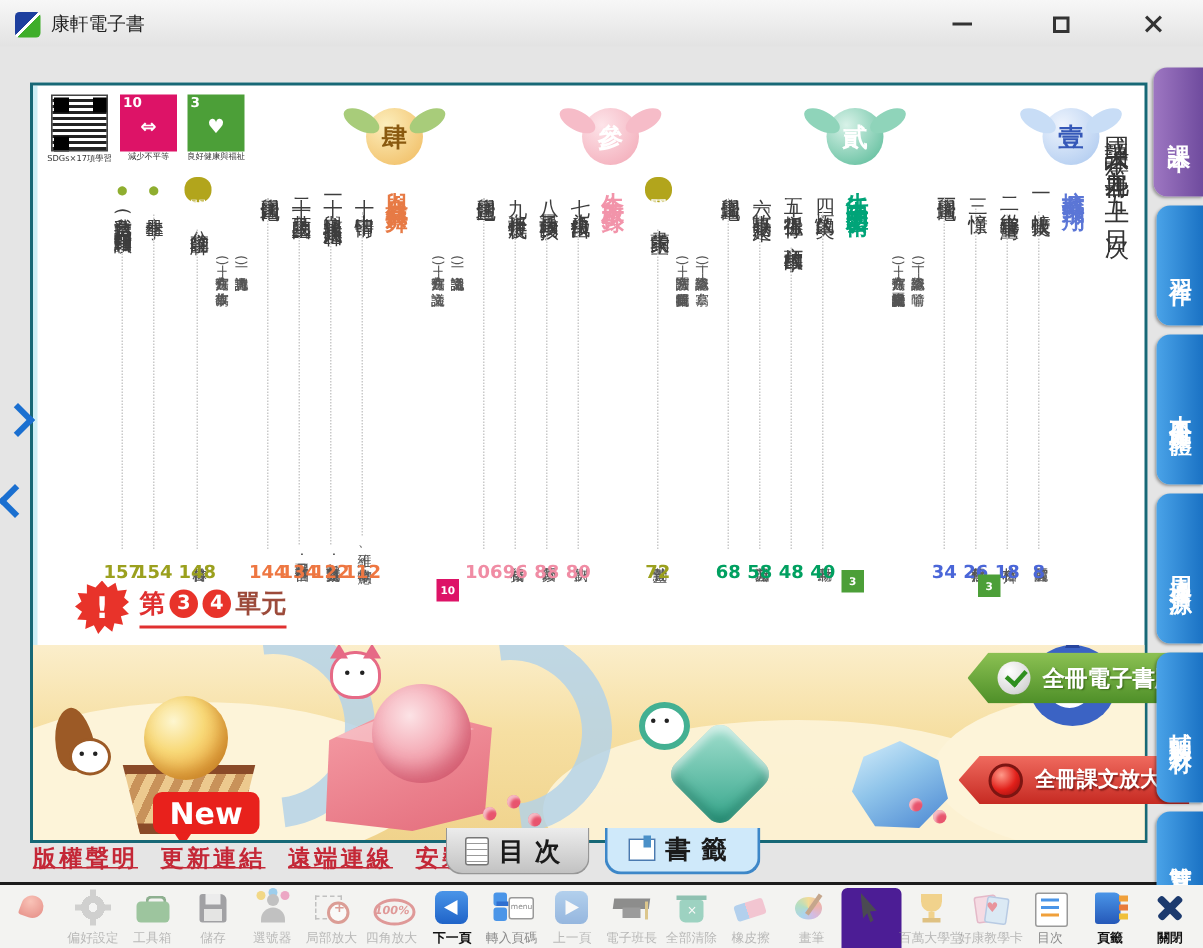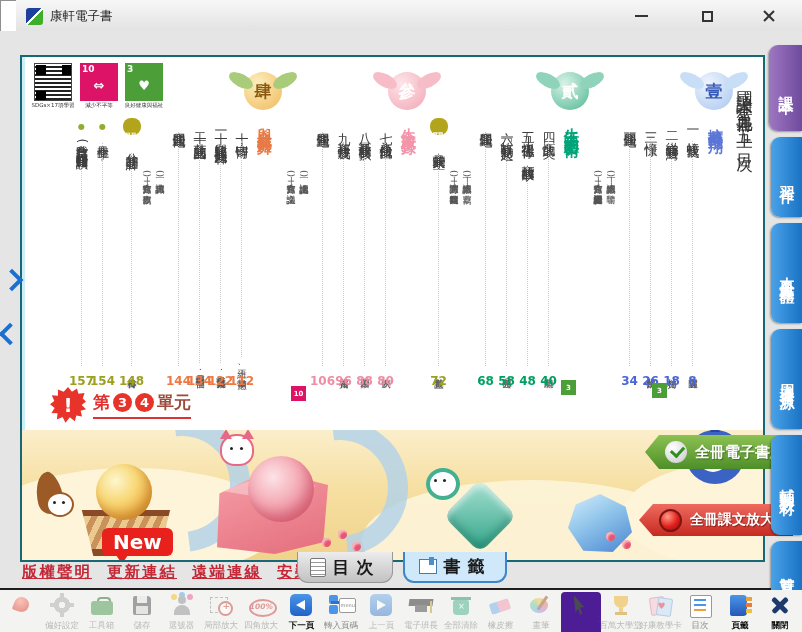--- a/index.html
+++ b/index.html
@@ -2,21 +2,21 @@
 <html><head>
 <meta charset="utf-8">
 <style>
   html,body{margin:0;padding:0;}
   body{
     width:802px;height:632px;position:relative;overflow:hidden;
     background:#fff;font-family:"DejaVu Sans","Liberation Sans",sans-serif;
     box-shadow:inset 0 0 0 1px #8f8f8f;
   }
   
-  .titlebar{position:absolute;top:0;left:16px;right:0;height:31px;
+  .titlebar{position:absolute;top:0;left:0;right:0;height:31px;
     background:linear-gradient(180deg,#f7f7f7,#e2e2e2);
     border-bottom:1px solid #bdbdbd;display:flex;align-items:center;padding:16px 10px;gap:7px;box-sizing:border-box;}
   .logo{width:17px;height:17px;border-radius:3px;
     background:linear-gradient(135deg,#1d3f9e 46%,#ffffff 46% 54%,#3fae2a 54%);}
   .app-title{font-size:12.5px;color:#222;}
   .win-controls{margin-left:auto;display:flex;gap:40px;align-items:center;padding-right:14px;}
   .wc{width:26px;height:20px;display:flex;align-items:center;justify-content:center;cursor:default;}
   .wc-min i{display:block;width:13px;height:2px;background:#333;}
   .wc-max i{display:block;width:11px;height:11px;border:2px solid #333;box-sizing:border-box;}
   .wc-close{position:relative;width:18px;height:18px;}

